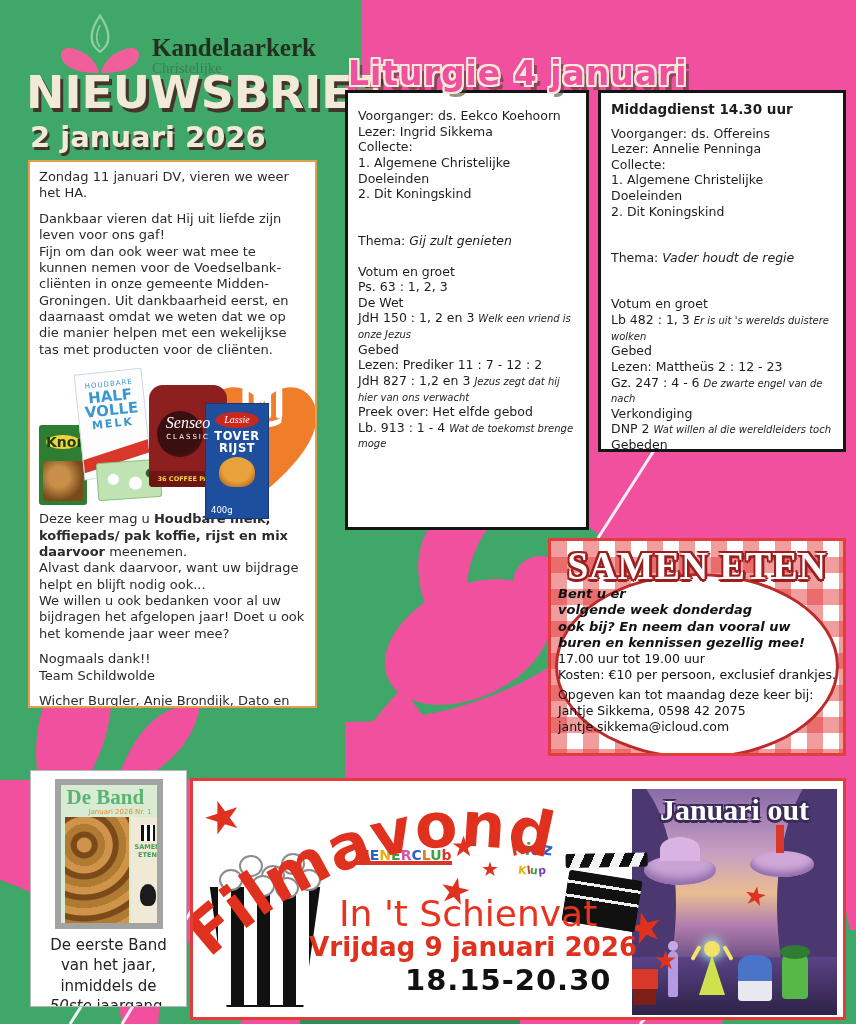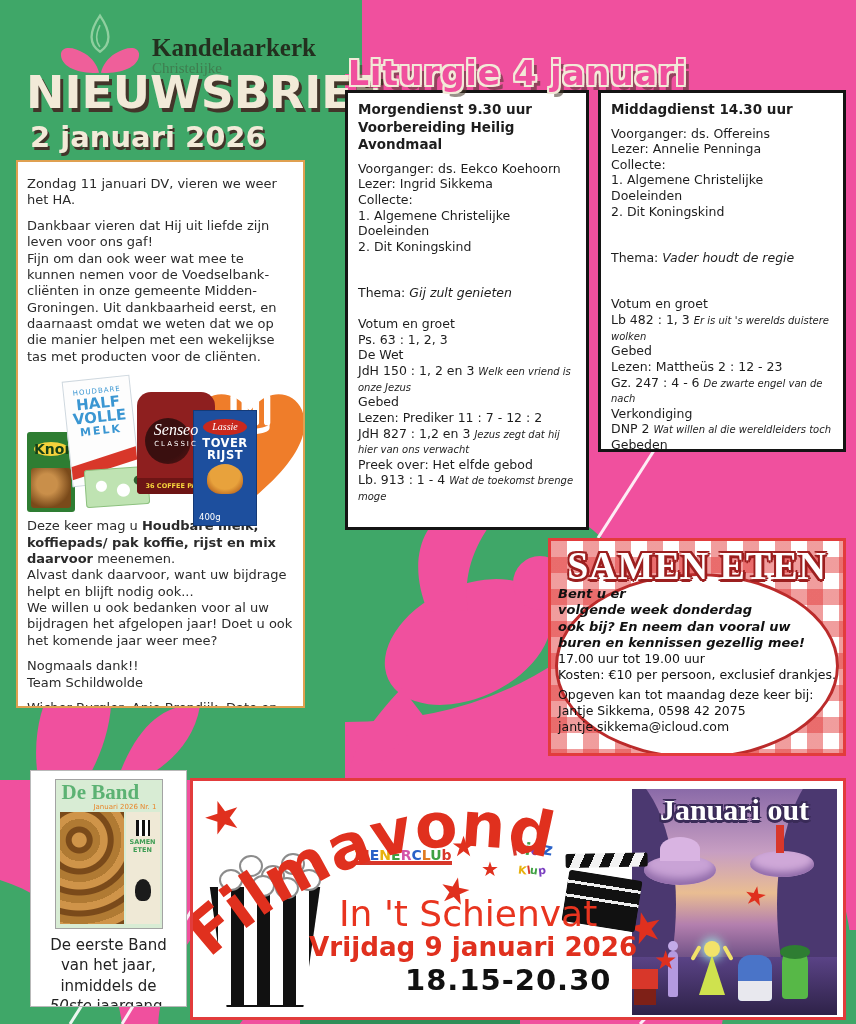--- a/index.html
+++ b/index.html
@@ -16,22 +16,22 @@
   .church-name { font-family: "Liberation Serif", serif; font-weight: bold; font-size: 25px;
                  color: #23301f; line-height: 1; }
   .church-loc { font-family: "Liberation Serif", serif; font-size: 15px; color: #3f7d4f; line-height: 1.1; }
   .news-title { position: absolute; left: 26px; top: 66px; font-size: 45px; font-weight: 800;
                 letter-spacing: 0px; color: #f2ead8; white-space: nowrap;
                 text-shadow: 3px 4px 0 #43352a; transform: scaleX(1.02); transform-origin: left; }
   .news-date { position: absolute; left: 30px; top: 120px; font-size: 29px; font-weight: bold;
                color: #f2ead8; text-shadow: 2px 3px 0 #43352a; }
 
   
-  .left-box { position: absolute; left: 16px; top: 160px; width: 289px; height: 548px;
-              background: #fff; border: 2px solid #dfa050; z-index: 2; padding: 14px 9px;
+  .left-box { position: absolute; left: 28px; top: 160px; width: 289px; height: 548px;
+              background: #fff; border: 2px solid #dfa050; z-index: 2; padding: 7px 9px;
               font-size: 13px; line-height: 1.26; color: #2b2b2b; overflow: hidden; }
   .left-box p { margin: 0 0 9px 0; white-space: pre-line; }
   .left-box p.tight { margin-bottom: 0; }
   .bold { font-weight: bold; }
 
   .collage { position: relative; height: 138px; margin: 2px 0 6px 0; }
   .heart-fork { position: absolute; left: 148px; top: -2px; width: 150px; height: 140px; }
   .prod { position: absolute; overflow: hidden; }
   .milk { left: 40px; top: 4px; width: 68px; height: 106px; background: #fdfdfd;
           border: 1px solid #cfd8df; transform: rotate(-6deg); text-align: center; color: #3a96d2; }
@@ -99,21 +99,21 @@
   .samen-oval { position: absolute; left: 50%; transform: translateX(-50%); top: 32px; width: 284px;
                 height: 186px; background: #fff; border: 3px solid #bb2b2b; border-radius: 50%;
                 padding-top: 10px; font-size: 12.5px; line-height: 1.25; color: #111; }
   .samen-oval .bi { font-weight: bold; font-style: italic; font-size: 13px; }
   .samen-oval .gap { height: 5px; }
 
   
   .deband { position: absolute; left: 30px; top: 770px; width: 157px; height: 237px; background: #fff;
             border: 1px solid #b9b9b9; z-index: 2; overflow: hidden; }
   .db-cover { position: relative; width: 108px; height: 150px; margin: 8px auto 6px; background: #d8ecd4;
-              border: 1px solid #a3a3a3; overflow: hidden; }
+              border: 6px solid #a3a3a3; overflow: hidden; }
   .db-title { font-family: "Liberation Serif", serif; font-weight: bold; font-size: 21px; color: #5cb273;
               padding: 2px 0 0 6px; line-height: 1; }
   .db-sub { font-size: 7px; color: #e8862a; text-align: right; padding-right: 5px; }
   .db-photo { position: absolute; left: 4px; top: 32px; width: 64px; height: 112px; background-color: #9c6224;
               background-image: repeating-radial-gradient(circle at 30% 25%, #cf9449 0 7px, #7a4a1a 8px 13px, #b07a33 14px 21px); }
   .db-right { position: absolute; left: 70px; top: 32px; width: 34px; height: 112px; background: #efe9d6;
               text-align: center; }
   .db-pop { margin: 8px auto 3px; width: 14px; height: 16px;
             background: repeating-linear-gradient(90deg, #111 0 3px, #fff 3px 6px); }
   .db-note { font-size: 6.5px; font-weight: bold; color: #3f9e55; line-height: 1.2; }
@@ -293,24 +293,20 @@
 We willen u ook bedanken voor al uw bijdragen het afgelopen jaar! Doet u ook het komende jaar weer mee?</span></p>
     <p>Nogmaals dank!!
 Team Schildwolde</p>
     <p class="tight">Wicher Burgler, Anje Brondijk, Dato en Sietske Brondijk, Pieta Sander, Alie Sikkema, Annet de Vries, Eduard de Winter, Ko de Witt, Erik Scherff, Gerda Scherff</p>
 
   </section>
 
   <div class="lit-header">Liturgie 4 januari</div>
 
   <section class="lit-box morgen">
-    <div class="lit-title">
-      <div>Morgendienst 9.30 uur</div>
-      <div>Voorbereiding Heilig Avondmaal</div>
-    </div>
     <div class="lit-lines">
 
         <div class="lit-line"><span class="m">Voorganger: ds. Eekco Koehoorn</span><span class="th"></span><span class="nt"></span></div>
 
         <div class="lit-line"><span class="m">Lezer:  Ingrid Sikkema</span><span class="th"></span><span class="nt"></span></div>
 
 
         <div class="lit-line"><span class="m">Collecte:</span><span class="th"></span><span class="nt"></span></div>
 
         <div class="lit-line"><span class="m">1. Algemene Christelijke Doeleinden</span><span class="th"></span><span class="nt"></span></div>

